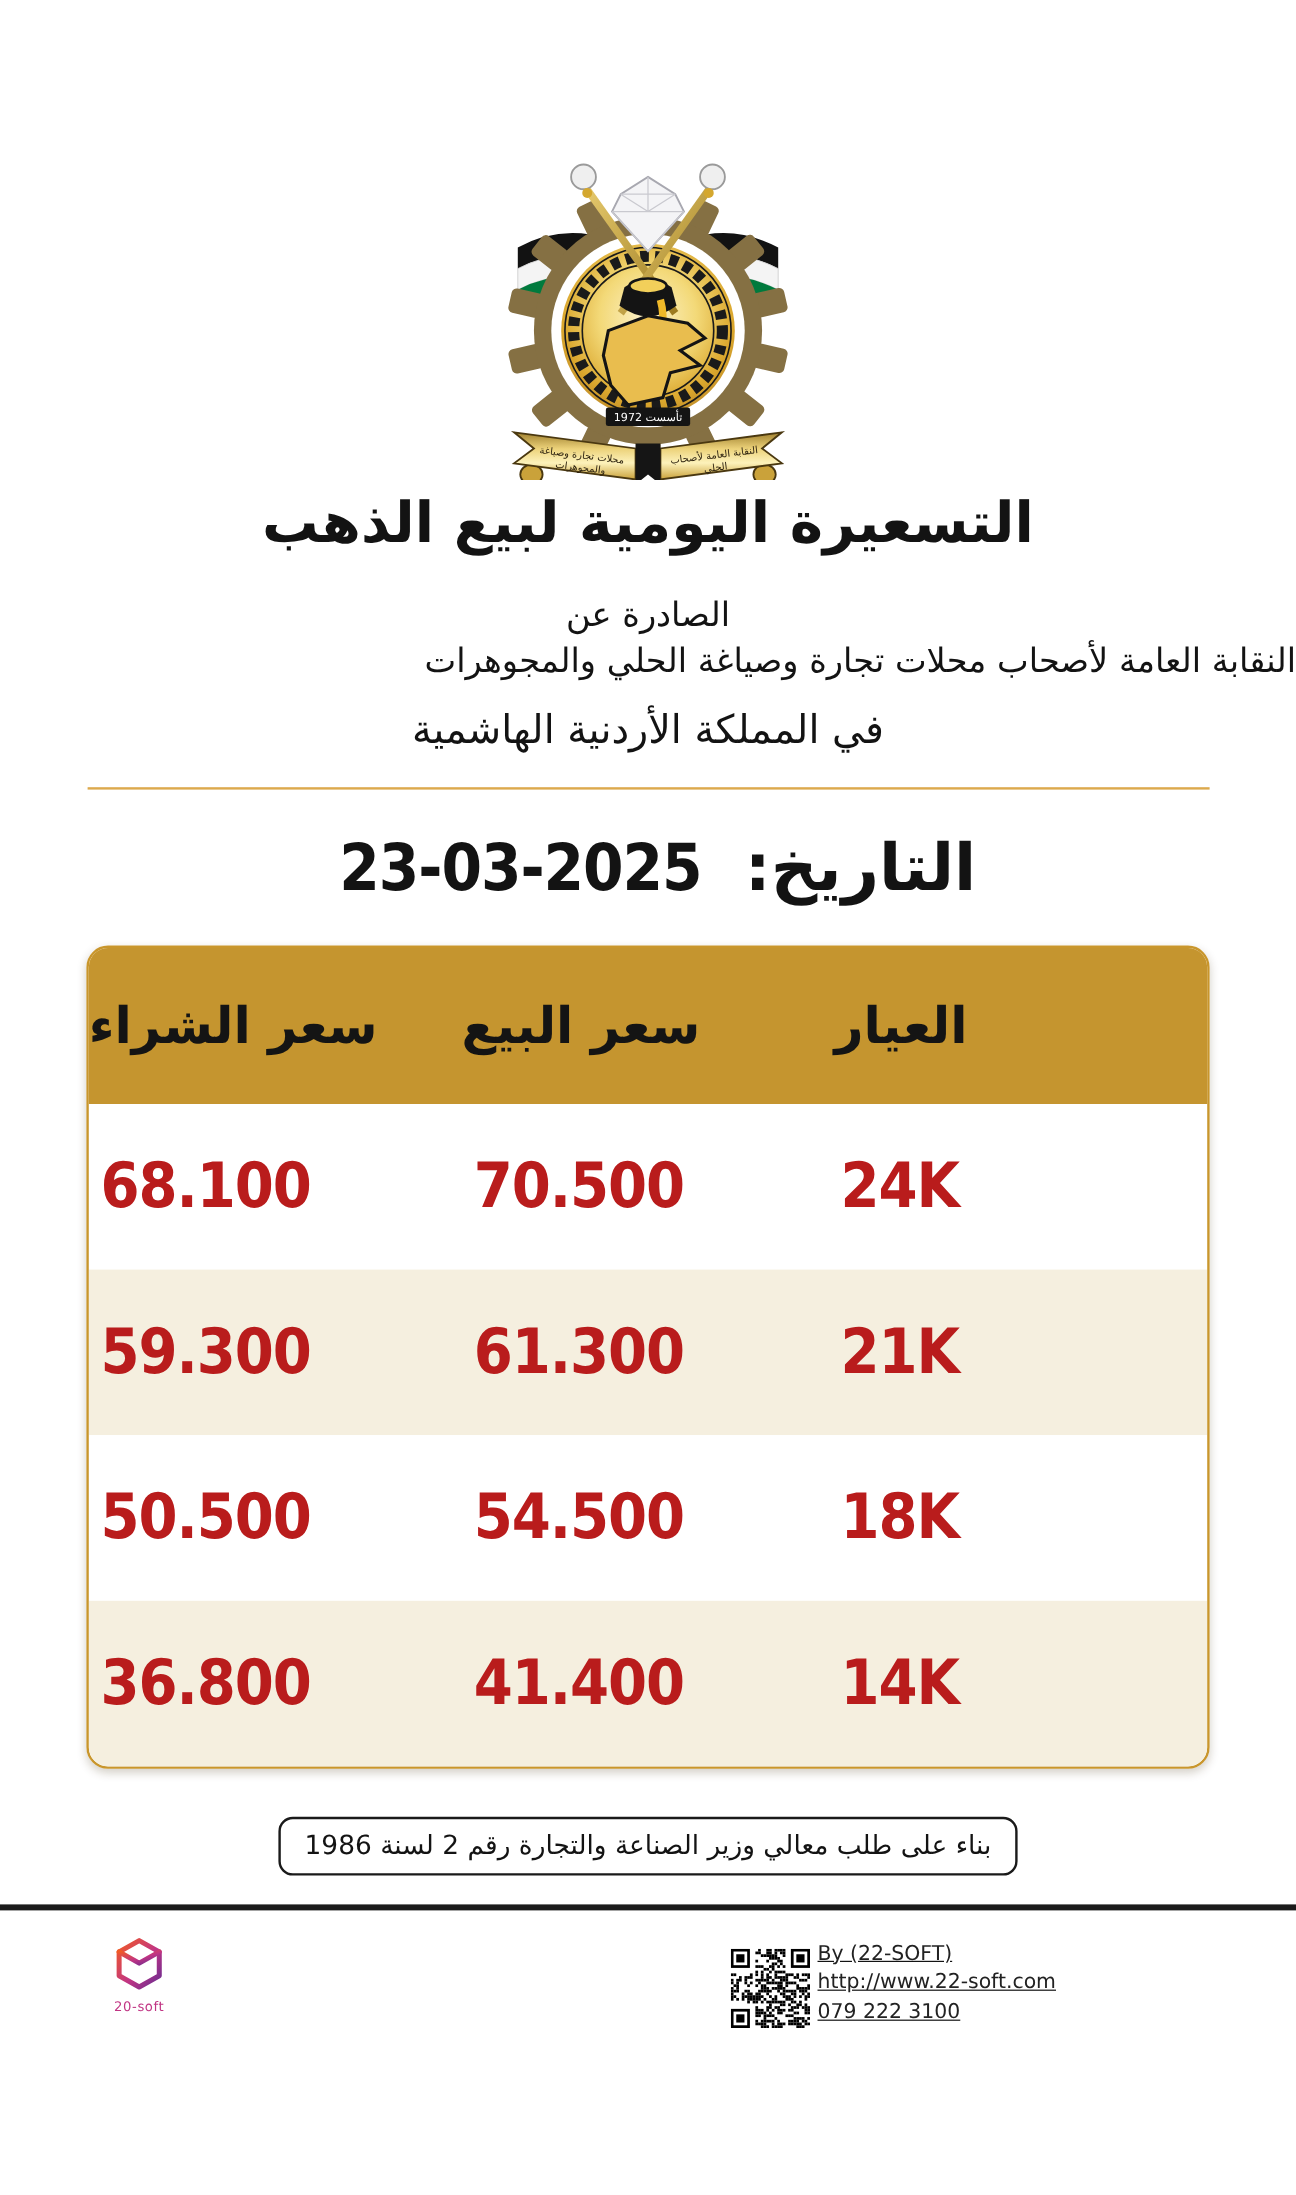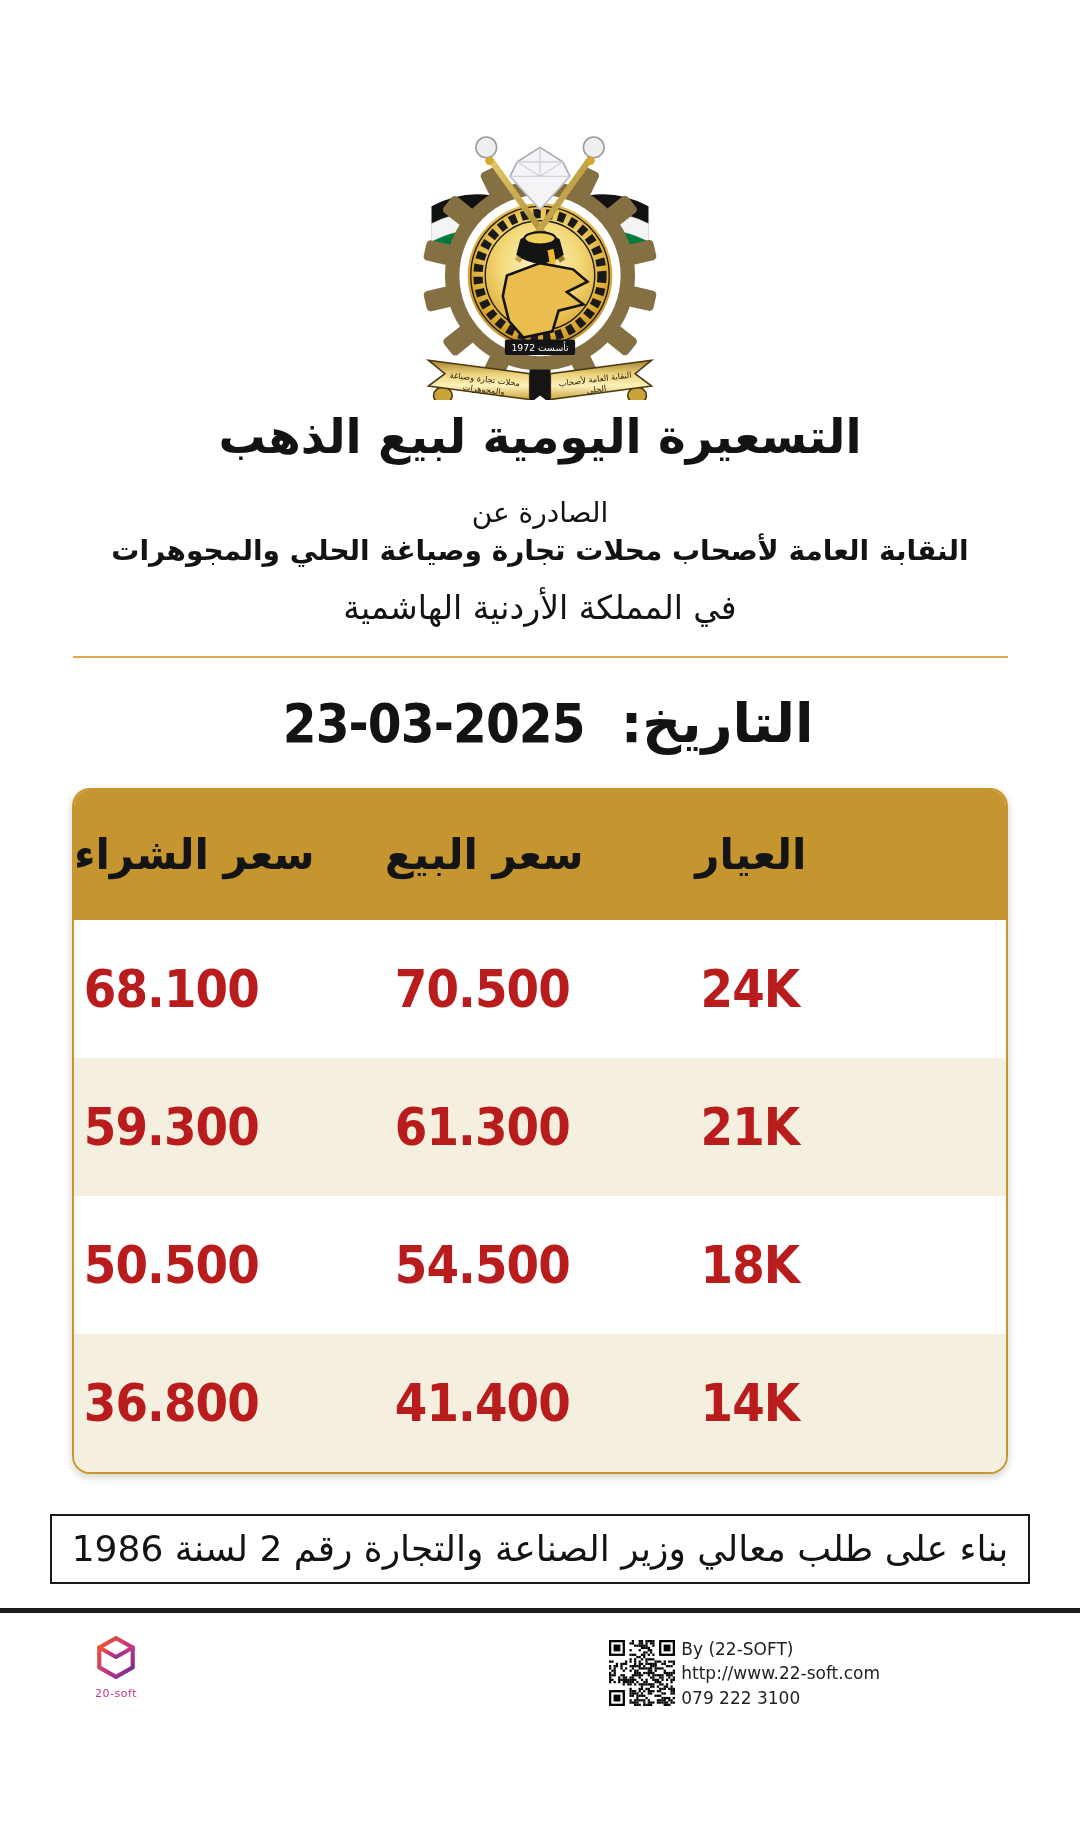--- a/index.html
+++ b/index.html
@@ -4,45 +4,45 @@
 <style>
   html,body{margin:0;padding:0;}
   body{
     width:1080px;height:1829px;background:#ffffff;overflow:hidden;
     font-family:"DejaVu Sans","Liberation Sans",sans-serif;color:#131313;
   }
   .page{width:1080px;height:1379px;position:relative;}
   .emblem-wrap{padding-top:118px;text-align:center;line-height:0;}
   .main-title{margin:8px 0 0 0;font-size:47px;font-weight:600;text-align:center;line-height:1.25;}
   .issued{margin-top:28px;font-size:28px;font-weight:400;text-align:center;line-height:1.3;}
-  .syndicate{margin-top:2px;font-size:28px;font-weight:700;text-align:center;line-height:1.3;}
+  .syndicate{margin-top:2px;font-size:28px;font-weight:400;text-align:right;line-height:1.3;}
   .kingdom{margin-top:16px;font-size:33px;font-weight:500;text-align:center;line-height:1.35;}
   .gold-rule{margin:26px auto 0 auto;width:935px;height:2px;border:0;background:#DCA94C;}
   .date-line{margin-top:32px;font-size:54px;font-weight:800;text-align:center;direction:rtl;line-height:1.25;}
   .num{display:inline-block;transform:scaleX(0.9);font-weight:800;letter-spacing:-1px;}
   .price-table{
     width:932px;margin:30px auto 0 auto;direction:rtl;
     border:2px solid #C9962C;border-radius:18px;overflow:hidden;
     box-shadow:0 3px 8px rgba(60,40,0,0.22);
   }
   .t-head{display:flex;background:#C5952F;height:130px;align-items:center;}
   .t-row{display:flex;height:138px;align-items:center;background:#ffffff;}
   .t-row.alt{background:#F5EFDF;}
   .t-cell{flex:1 1 0;text-align:left;}
   .t-head .t-cell{font-size:42px;font-weight:700;color:#141414;}
   .t-row .t-cell{font-size:52px;font-weight:800;color:#b91c1c;}
   .note-box{
-    width:fit-content;margin:40px auto 0 auto;border:2.5px solid #1a1a1a;border-radius:0;
-    padding:6px 20px;font-size:36px;direction:rtl;text-align:left;line-height:1.5;background:#fff;
+    width:fit-content;margin:40px auto 0 auto;border:2.5px solid #1a1a1a;border-radius:12px;
+    padding:6px 20px;font-size:22px;direction:rtl;text-align:left;line-height:1.5;background:#fff;
   }
   .footer-rule{margin-top:24px;width:100%;height:5px;background:#1b1b1b;border:0;}
   .footer{position:relative;height:230px;}
   .brand{position:absolute;left:86px;top:14px;width:60px;text-align:center;}
   .brand-label{font-size:11px;color:#C13584;margin-top:2px;letter-spacing:0.5px;}
-  .qr-block{position:absolute;right:200px;top:14px;display:flex;gap:6px;align-items:center;}
+  .qr-block{position:absolute;right:200px;top:14px;display:flex;gap:6px;align-items:flex-end;text-decoration:underline;}
   .qr-text{font-size:17px;line-height:1.45;color:#222;text-align:left;padding-top:2px;}
   svg text{font-family:"DejaVu Sans","Liberation Sans",sans-serif;}
 </style>
 </head>
 <body>
 
 <div class="page">
 
   <div class="emblem-wrap">
     <svg width="310" height="282" viewBox="0 0 300 272">

